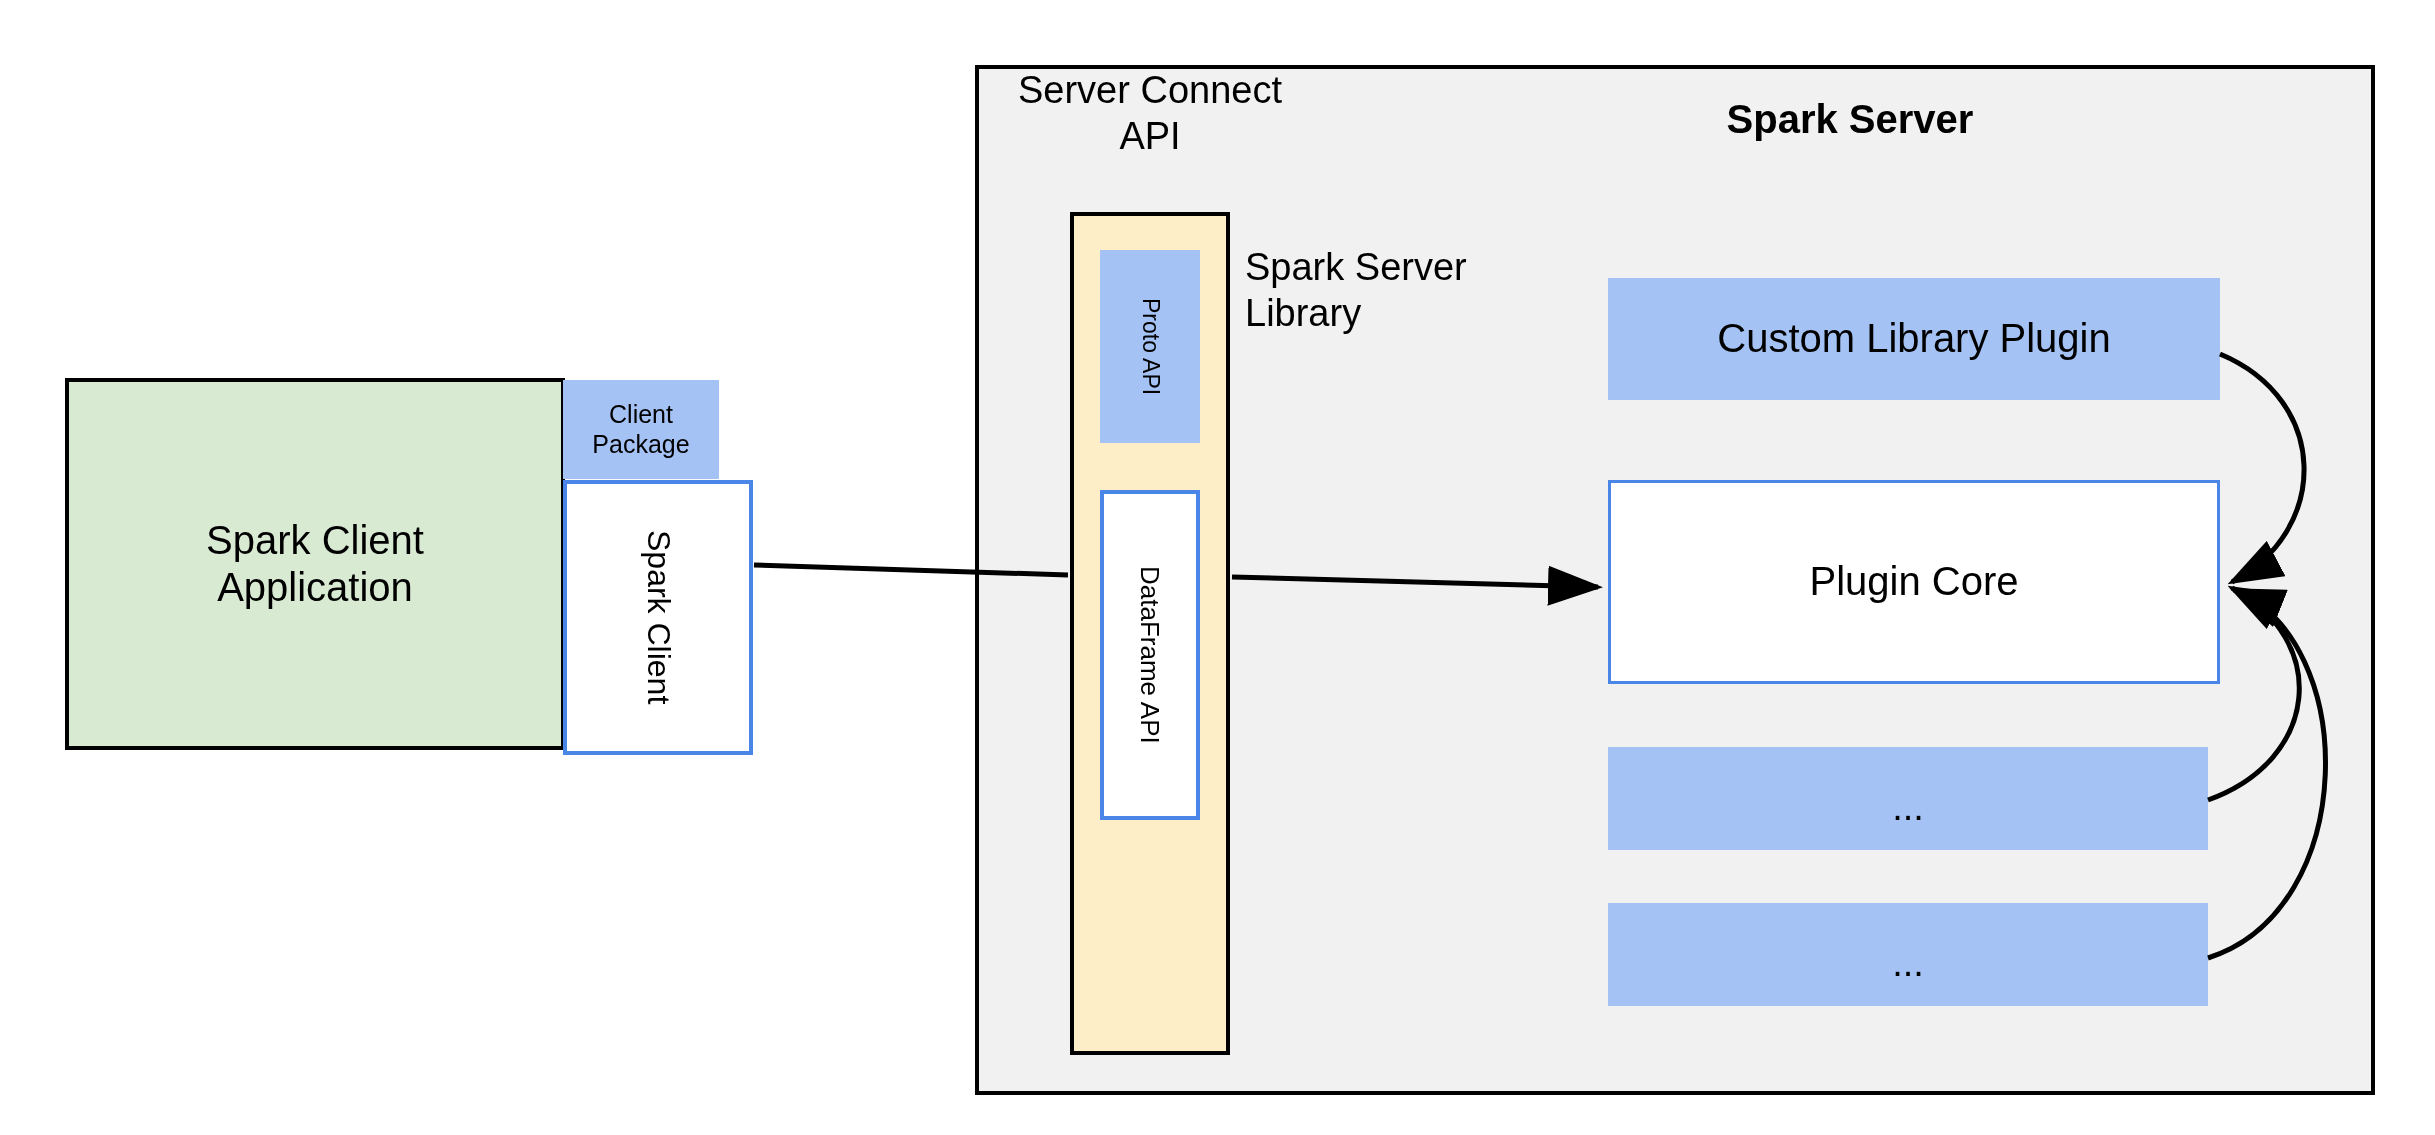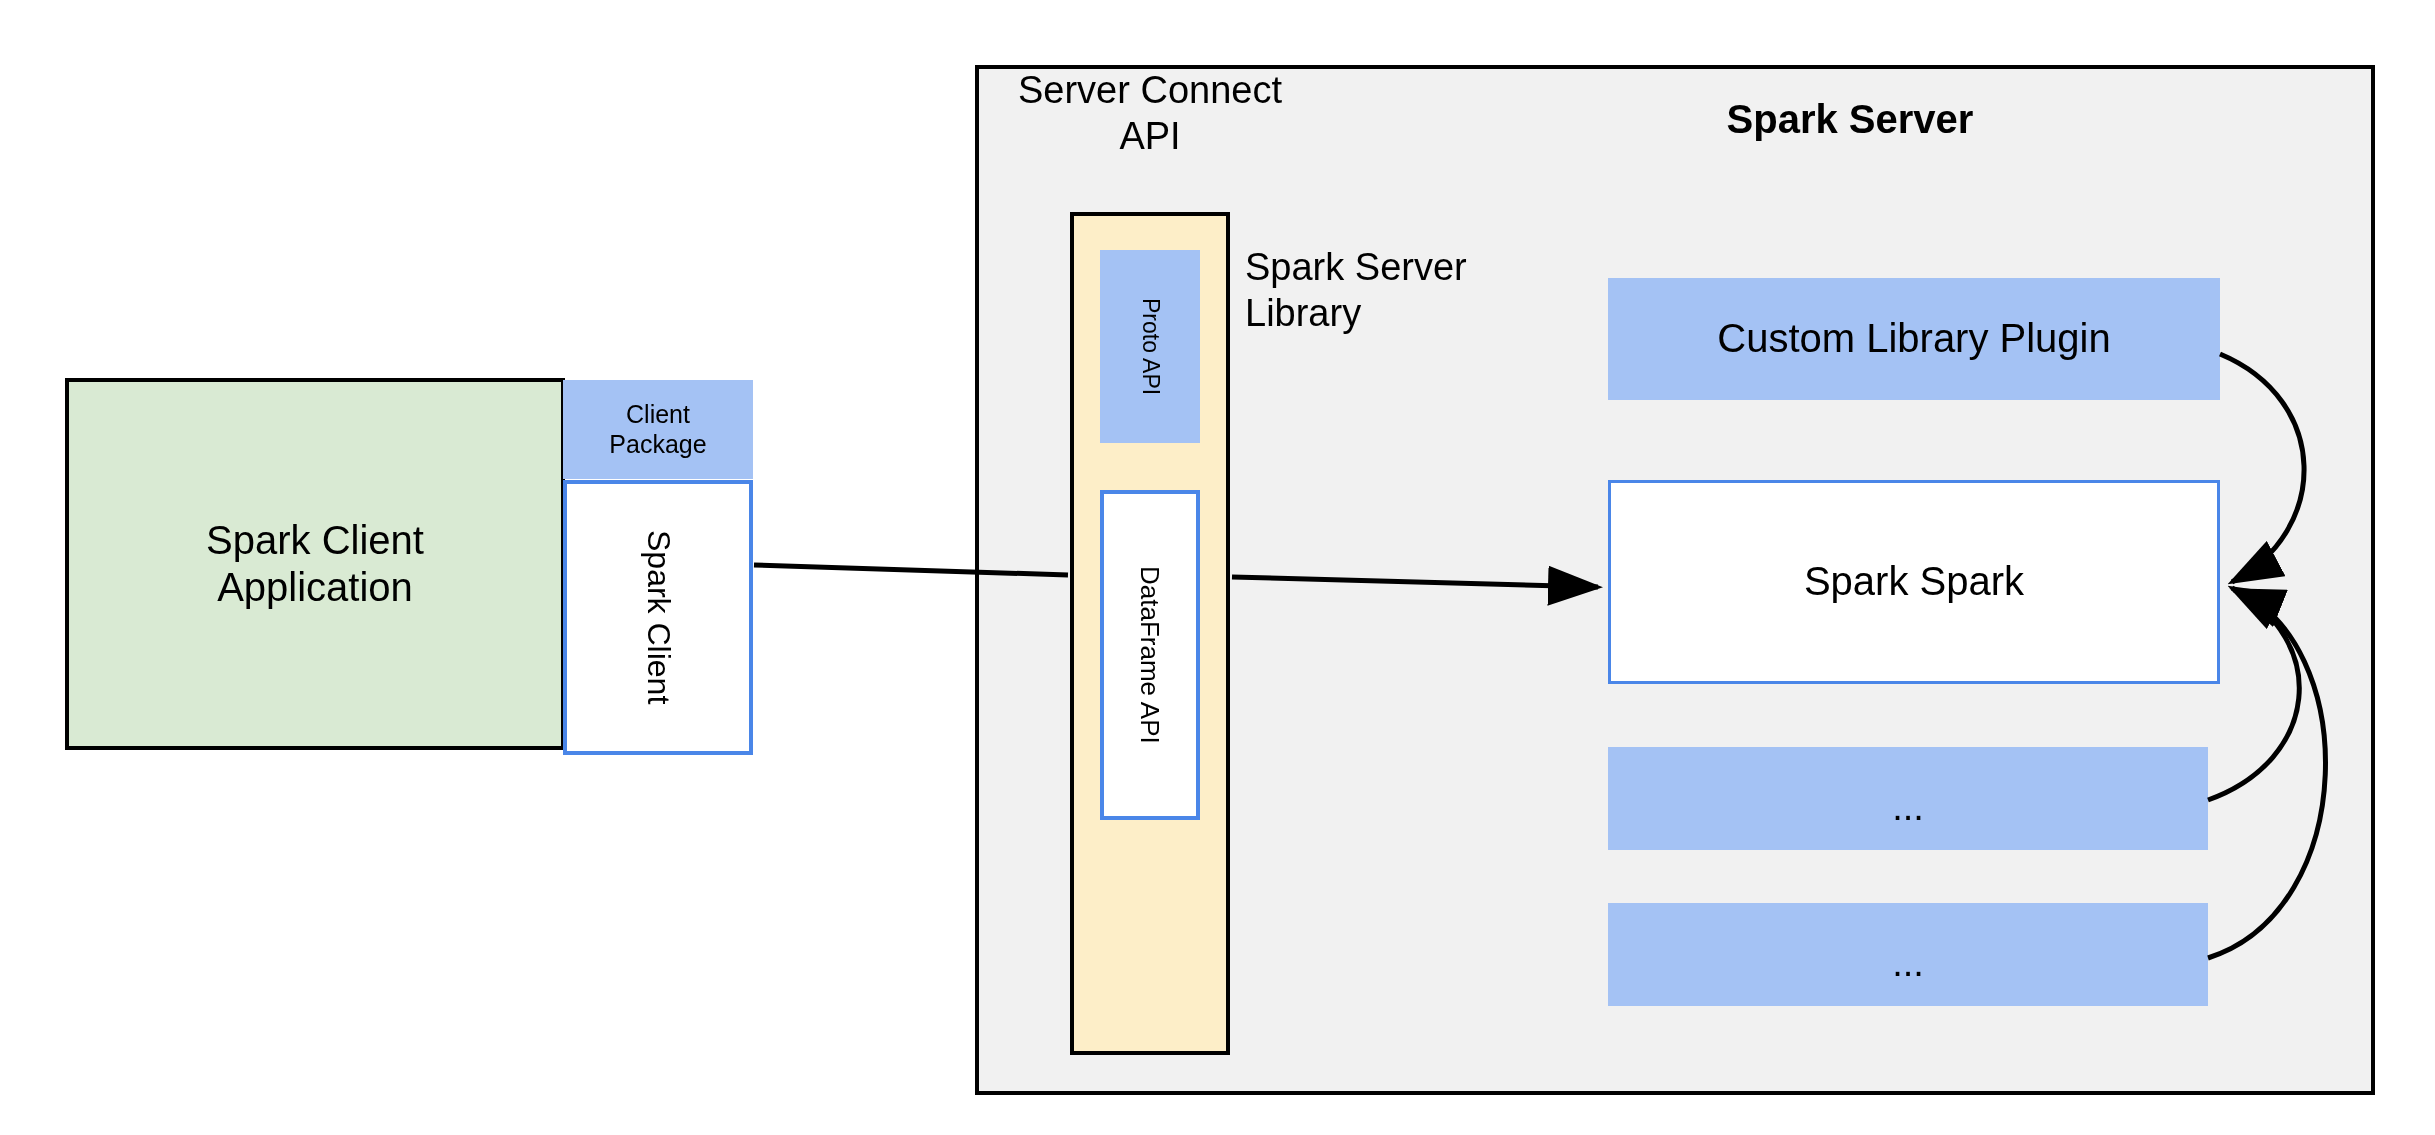--- a/index.html
+++ b/index.html
@@ -43,21 +43,21 @@
     height: 372px;
     background: #d9ead3;
     border: 4px solid #000000;
     font-size: 40px;
   }
   #client-app-box .txt { white-space: pre-line; }
 
   #client-package-box {
     left: 563px;
     top: 380px;
-    width: 190px;
+    width: 156px;
     height: 99px;
     background: #a4c2f4;
     border: none;
     font-size: 25px;
   }
   #client-package-box .txt { white-space: pre-line; }
 
   #spark-client-box {
     left: 563px;
     top: 480px;
@@ -237,21 +237,21 @@
 
   <div class="box" id="dataframe-api-box">
     <span class="vtxt">DataFrame API</span>
   </div>
 
   <div class="box" id="custom-library-plugin-box">
     <span>Custom Library Plugin</span>
   </div>
 
   <div class="box" id="spark-core-box">
-    <span>Spark Spark</span>
+    <span>Plugin Core</span>
   </div>
 
   <div class="box" id="ellipsis-box-1">
     <span>...</span>
   </div>
 
   <div class="box" id="ellipsis-box-2">
     <span>...</span>
   </div>
 

